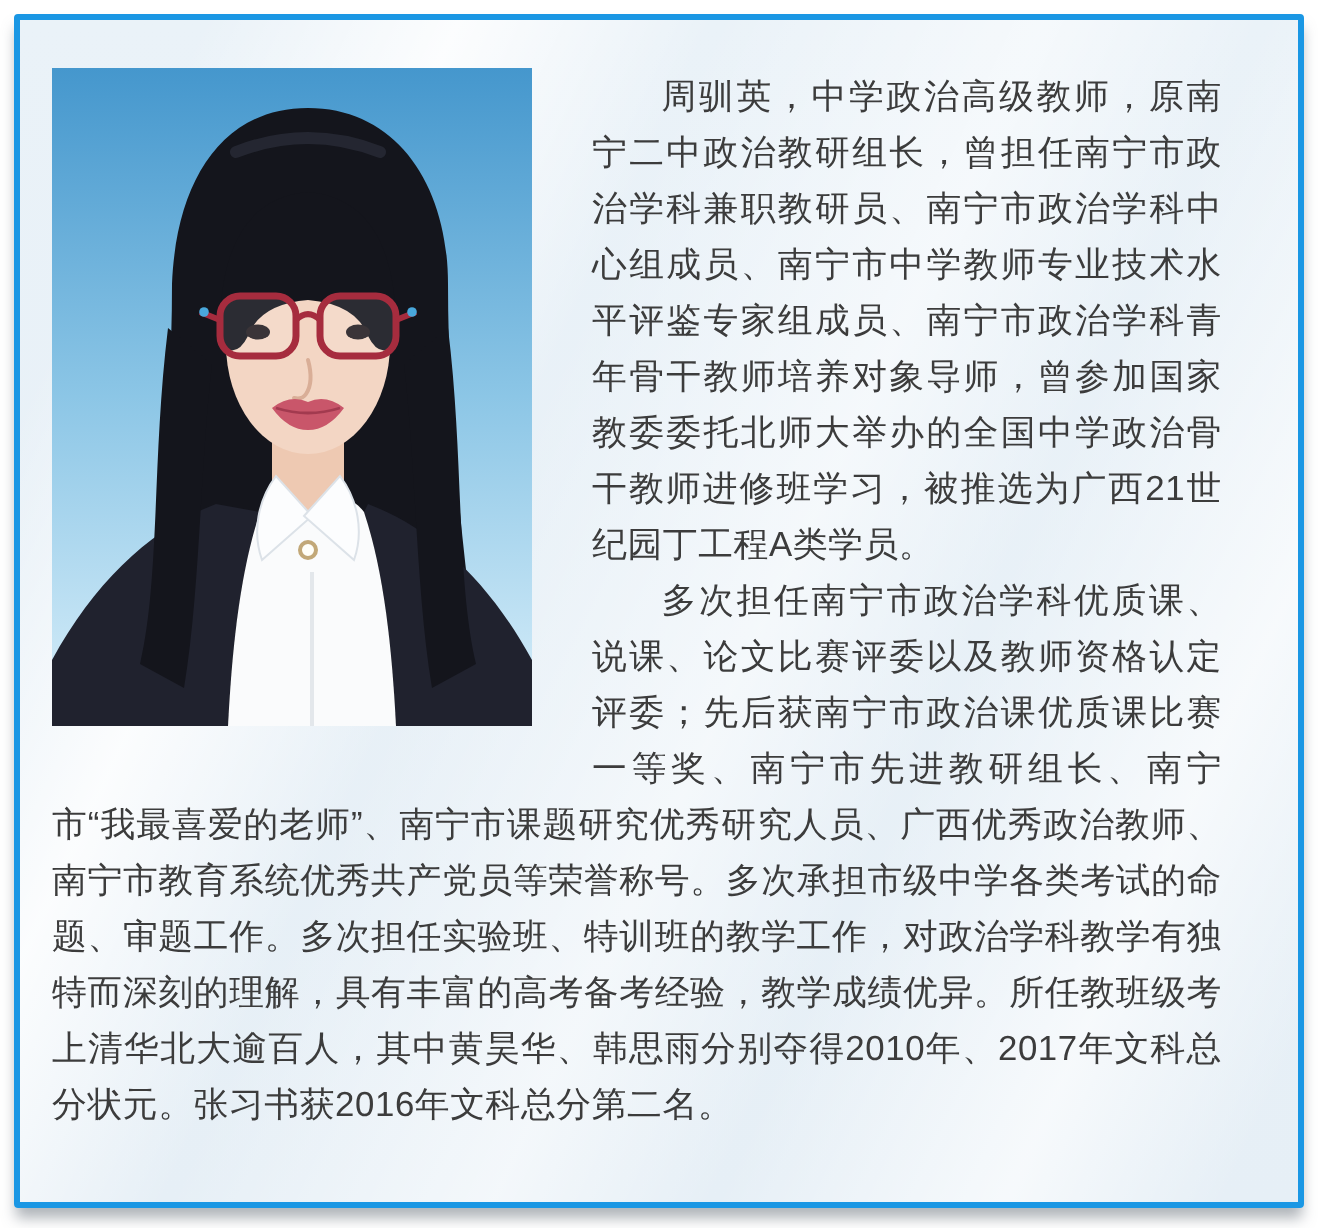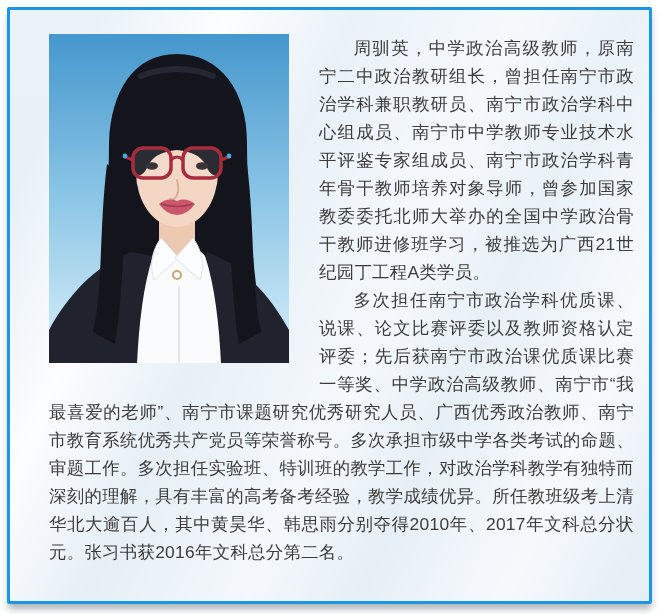--- a/index.html
+++ b/index.html
@@ -27,21 +27,21 @@
         rgba(255,255,255,0) 38%,
         rgba(255,255,255,.55) 56%,
         rgba(255,255,255,0) 68%,
         rgba(255,255,255,.65) 84%,
         rgba(255,255,255,0) 96%),
       linear-gradient(180deg, #eaf2f8, #e6eff6);
     box-shadow: 0 6px 7px -1px rgba(96,106,116,.5);
   }
   .content {
     position: absolute;
-    left: 39px; top: 24px;
+    left: 16px; top: 24px;
     width: 585px;
   }
   .photo {
     float: left;
     width: 240px; height: 329px;
     margin: 0 30px 20px 0;
   }
   .photo svg { display: block; width: 240px; height: 329px; }
   .bio-text {
     font-size: 17.4px;
@@ -107,18 +107,18 @@
           <circle cx="180" cy="122" r="2.4" fill="#49a8dc"></circle>
 
           <path d="M58,130 C50,195 54,255 44,298 L66,310 C74,262 74,200 80,148 Z" fill="#14151c"></path>
           <path d="M198,130 C206,195 202,255 212,298 L190,310 C182,262 182,200 176,148 Z" fill="#14151c"></path>
           <path d="M92,42 Q128,28 164,42" stroke="#2e3240" stroke-width="6" fill="none" opacity="0.6" stroke-linecap="round"></path>
         </svg>
       </div>
 
       <div class="bio-text">
         <p class="para">周驯英，中学政治高级教师，原南宁二中政治教研组长，曾担任南宁市政治学科兼职教研员、南宁市政治学科中心组成员、南宁市中学教师专业技术水平评鉴专家组成员、南宁市政治学科青年骨干教师培养对象导师，曾参加国家教委委托北师大举办的全国中学政治骨干教师进修班学习，被推选为广西21世纪园丁工程A类学员。</p>
-        <p class="para">多次担任南宁市政治学科优质课、说课、论文比赛评委以及教师资格认定评委；先后获南宁市政治课优质课比赛一等奖、中学政治高级教师、南宁市“我最喜爱的老师”、南宁市课题研究优秀研究人员、广西优秀政治教师、南宁市教育系统优秀共产党员等荣誉称号。多次承担市级中学各类考试的命题、审题工作。多次担任实验班、特训班的教学工作，对政治学科教学有独特而深刻的理解，具有丰富的高考备考经验，教学成绩优异。所任教班级考上清华北大逾百人，其中黄昊华、韩思雨分别夺得2010年、2017年文科总分状元。张习书获2016年文科总分第二名。</p>
+        <p class="para">多次担任南宁市政治学科优质课、说课、论文比赛评委以及教师资格认定评委；先后获南宁市政治课优质课比赛一等奖、南宁市先进教研组长、南宁市“我最喜爱的老师”、南宁市课题研究优秀研究人员、广西优秀政治教师、南宁市教育系统优秀共产党员等荣誉称号。多次承担市级中学各类考试的命题、审题工作。多次担任实验班、特训班的教学工作，对政治学科教学有独特而深刻的理解，具有丰富的高考备考经验，教学成绩优异。所任教班级考上清华北大逾百人，其中黄昊华、韩思雨分别夺得2010年、2017年文科总分状元。张习书获2016年文科总分第二名。</p>
       </div>
 
     </div>
   </div>
 </div>
 
 </body></html>

